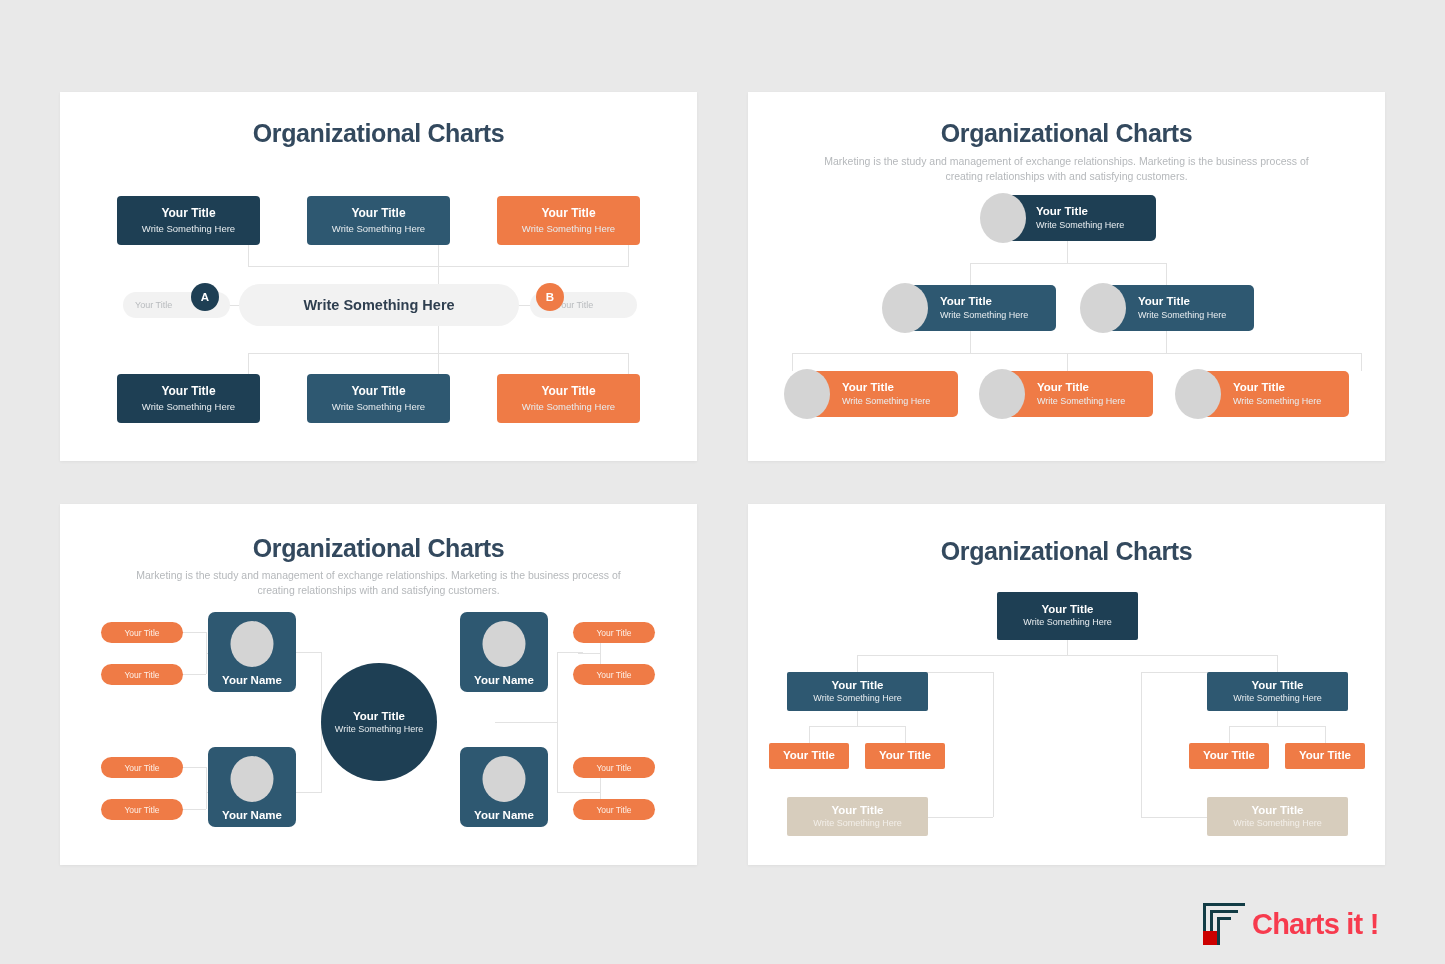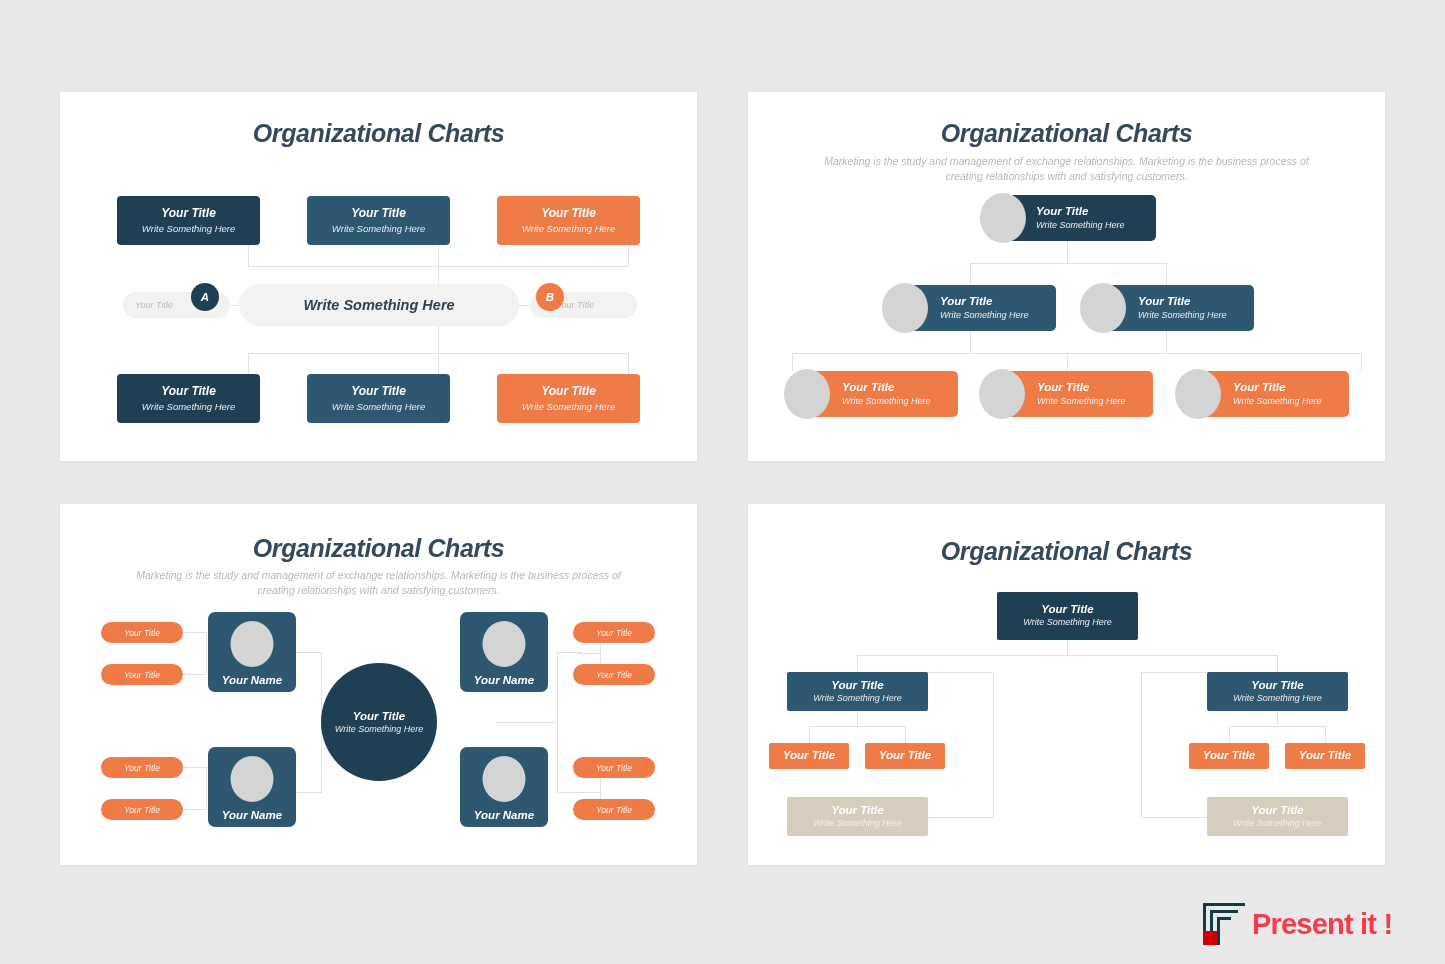--- a/index.html
+++ b/index.html
@@ -8,21 +8,20 @@
     background: #e9e9e9;
     font-family: "Liberation Sans", sans-serif;
     overflow: hidden;
   }
   .stage { position: relative; width: 1445px; height: 964px; }
 
   .slide {
     position: absolute;
     background: #ffffff;
     box-shadow: 0 1px 3px rgba(0,0,0,0.05);
-    font-style: italic;
   }
   #slide-1 { left: 60px;  top: 92px;  width: 637px; height: 369px; }
   #slide-2 { left: 748px; top: 92px;  width: 637px; height: 369px; }
   #slide-3 { left: 60px;  top: 504px; width: 637px; height: 361px; }
   #slide-4 { left: 748px; top: 504px; width: 637px; height: 361px; }
 
   .slide-title {
     position: absolute; left: 0; width: 100%;
     text-align: center;
     font-weight: bold;
@@ -446,16 +445,16 @@
     </div>
   </div>
 
   <div id="logo">
     <div class="mark">
       <i style="left:0px;  top:0px;  width:42px; height:42px;"></i>
       <i style="left:7px;  top:7px;  width:28px; height:35px;"></i>
       <i style="left:14px; top:14px; width:14px; height:28px;"></i>
       <span class="sq"></span>
     </div>
-    <div class="txt">Present it !</div>
+    <div class="txt">Charts it !</div>
   </div>
 
 </div>
 
 </body></html>

